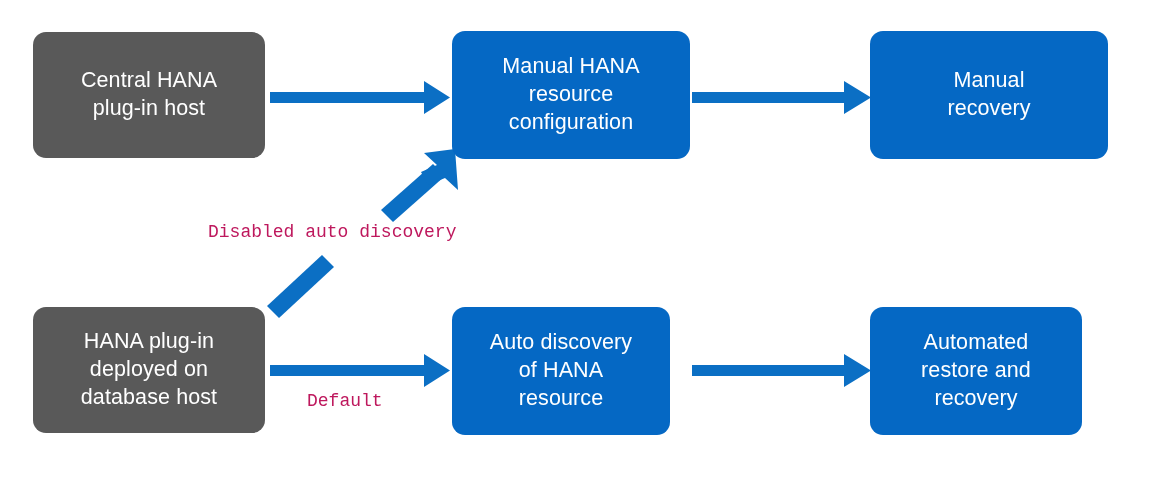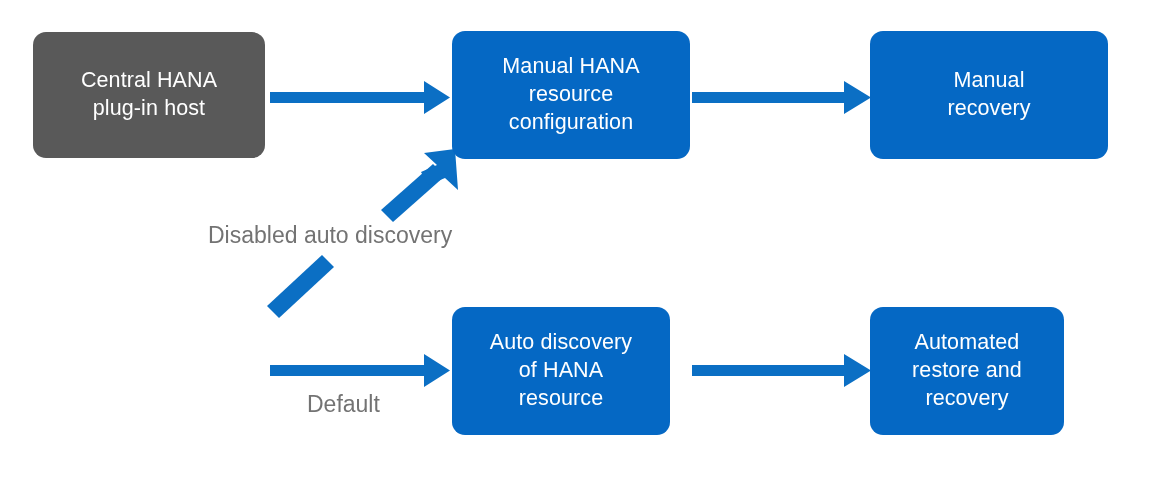--- a/index.html
+++ b/index.html
@@ -41,26 +41,27 @@
   
   .conn {
     position: absolute;
     z-index: 2;
   }
   .conn svg { display: block; overflow: visible; }
 
   
   .edge-label {
     position: absolute;
-    color: #737373;
-    font-size: 23px;
+    color: #be185d;
+    font-size: 18px;
     line-height: 1.2;
     white-space: nowrap;
     z-index: 4;
     background: transparent;
+    font-family: Liberation Mono, monospace;
   }
 </style>
 </head>
 <body>
 
 <div id="canvas">
 
   <div class="conn" style="left:266px; top:78px; width:190px; height:40px;">
     <svg width="190" height="40" viewBox="0 0 190 40" aria-hidden="true">
       <path d="M 4,14 L 158,14 L 158,3 L 184,19.5 L 158,36 L 158,25 L 4,25 Z" fill="#0b6fc4"></path>
@@ -104,28 +105,33 @@
     <span class="node-label">Manual HANA
 resource
 configuration</span>
   </div>
 
   <div class="node node-blue" style="left:870px; top:31px; width:238px; height:128px;align-items:center;">
     <span class="node-label">Manual
 recovery</span>
   </div>
 
+  <div class="node node-gray" style="left:33px; top:307px; width:232px; height:126px;">
+    <span class="node-label">HANA plug-in
+deployed on
+database host</span>
+  </div>
 
   <div class="node node-blue" style="left:452px; top:307px; width:218px; height:128px;">
     <span class="node-label">Auto discovery
 of HANA
 resource</span>
   </div>
 
-  <div class="node node-blue" style="left:870px; top:307px; width:194px; height:128px;">
+  <div class="node node-blue" style="left:870px; top:307px; width:212px; height:128px;">
     <span class="node-label">Automated
 restore and
 recovery</span>
   </div>
 
   <div class="edge-label" style="left:208px; top:222px;">Disabled auto discovery</div>
 
   <div class="edge-label" style="left:307px; top:391px;text-align:right;">Default</div>
 
 </div>

